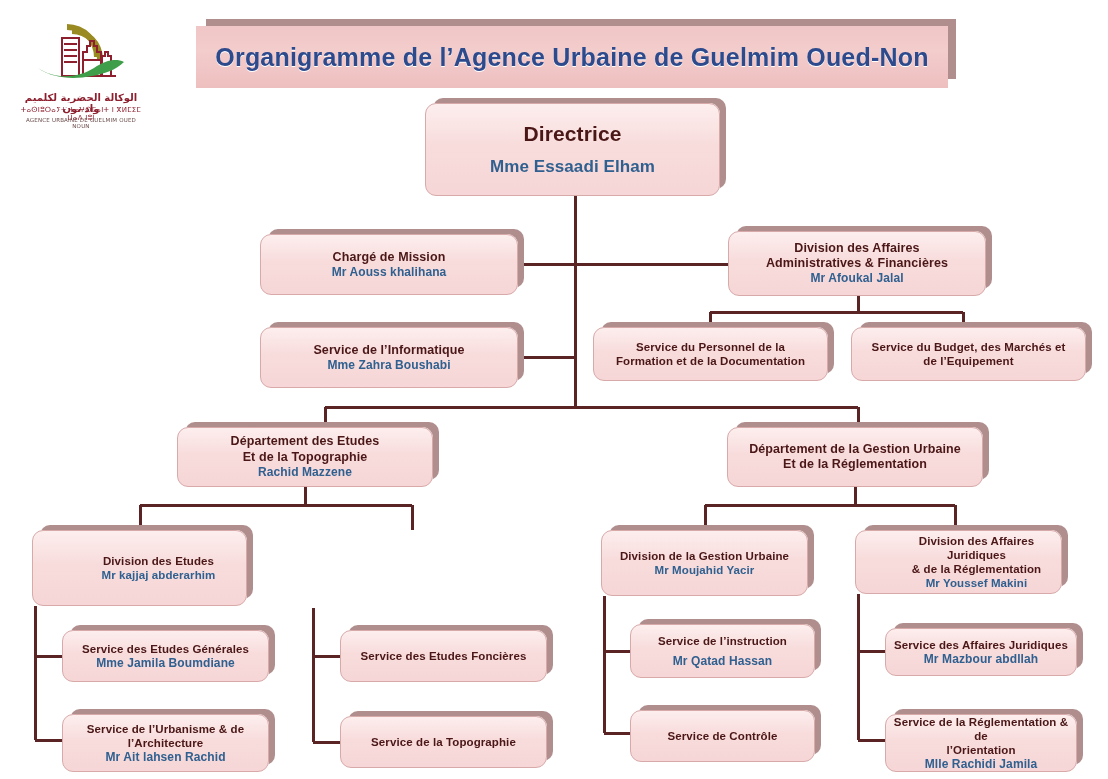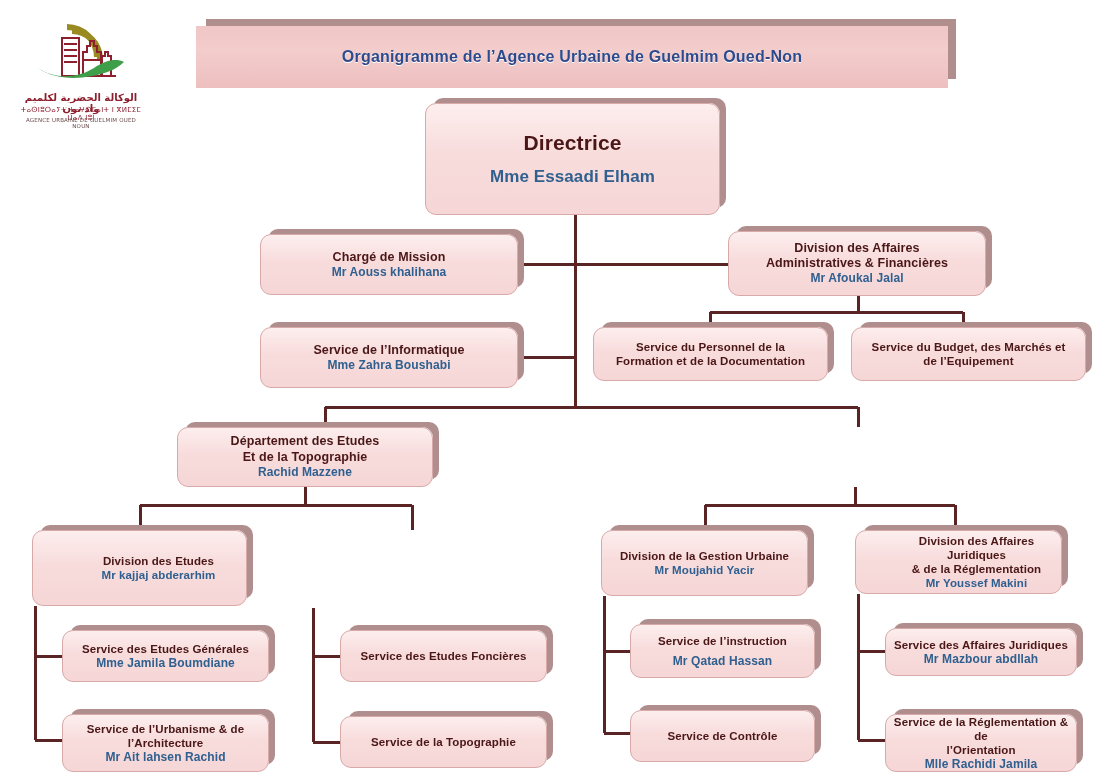--- a/index.html
+++ b/index.html
@@ -46,21 +46,21 @@
 
   
   #banner{
     position:absolute;z-index:3;
     left:196px;top:26px;width:752px;height:62px;
     background:linear-gradient(180deg,#f0c6c6 0%,#f3cccc 40%,#eebfbf 100%);
     box-shadow:9px -8px 0 -1px #b08e8e;
     display:flex;align-items:center;justify-content:center;
   }
   #banner .btext{
-    color:#2c4a8c;font-size:16px;font-weight:bold;letter-spacing:.2px;
+    color:#2c4a8c;font-size:25px;font-weight:bold;letter-spacing:.2px;
     text-shadow:0 1px 0 #ffffff;
   }
 
   
   #logo{position:absolute;left:20px;top:18px;width:122px;height:118px;z-index:3;}
   #logo .logotxt{
     position:absolute;left:0;right:0;text-align:center;
     font-family:"DejaVu Sans",sans-serif;
   }
   #logo .lt-ar{top:74px;font-size:10px;color:#8d1f2e;font-weight:bold;}
@@ -139,21 +139,21 @@
       <line x1="604" y1="596" x2="604" y2="733"></line>
       <line x1="604" y1="651" x2="630" y2="651"></line>
       <line x1="604" y1="733" x2="630" y2="733"></line>
 
       <line x1="858" y1="594" x2="858" y2="740"></line>
       <line x1="858" y1="651" x2="885" y2="651"></line>
       <line x1="858" y1="740" x2="885" y2="740"></line>
     </g>
   </svg>
 
-  <div class="node n-root" style="left:425px;top:103px;width:295px;height:112px;">
+  <div class="node n-root" style="left:425px;top:103px;width:295px;height:93px;">
     <div class="title">Directrice</div>
     <div class="person">Mme Essaadi Elham</div>
   </div>
 
   <div class="node n-mid" style="left:260px;top:234px;width:258px;height:61px;">
     <div class="title">Chargé de Mission</div>
     <div class="person">Mr Aouss khalihana</div>
   </div>
 
   <div class="node n-mid" style="left:260px;top:327px;width:258px;height:61px;">
@@ -176,20 +176,24 @@
     <div class="title">Service du Budget, des Marchés et</div>
     <div class="title">de l’Equipement</div>
   </div>
 
   <div class="node n-mid" style="left:177px;top:427px;width:256px;height:60px;">
     <div class="title">Département des Etudes</div>
     <div class="title">Et de la Topographie</div>
     <div class="person">Rachid Mazzene</div>
   </div>
 
+  <div class="node n-mid" style="left:727px;top:427px;width:256px;height:60px;">
+    <div class="title">Département de la Gestion Urbaine</div>
+    <div class="title">Et de la Réglementation</div>
+  </div>
 
   <div class="node n-small" style="left:32px;top:530px;width:215px;height:76px;padding-left:38px;">
     <div class="title">Division des Etudes</div>
     <div class="person">Mr kajjaj abderarhim</div>
   </div>
 
 
   <div class="node n-small" style="left:601px;top:530px;width:207px;height:66px;">
     <div class="title">Division de la Gestion Urbaine</div>
     <div class="person">Mr Moujahid Yacir</div>

